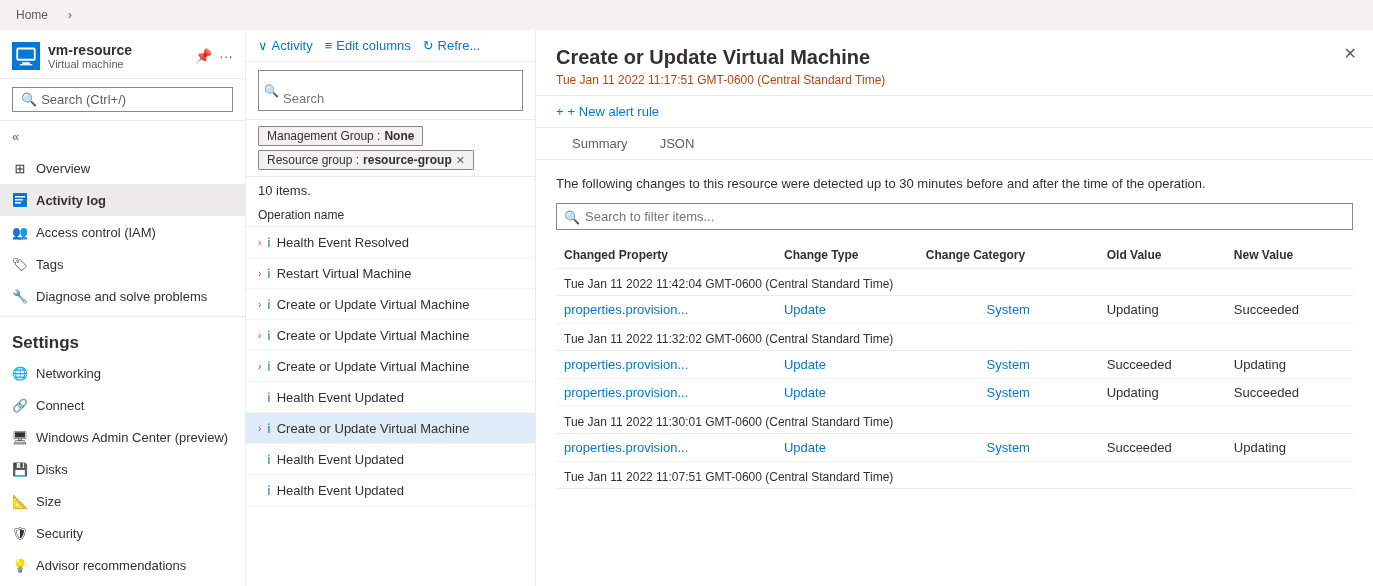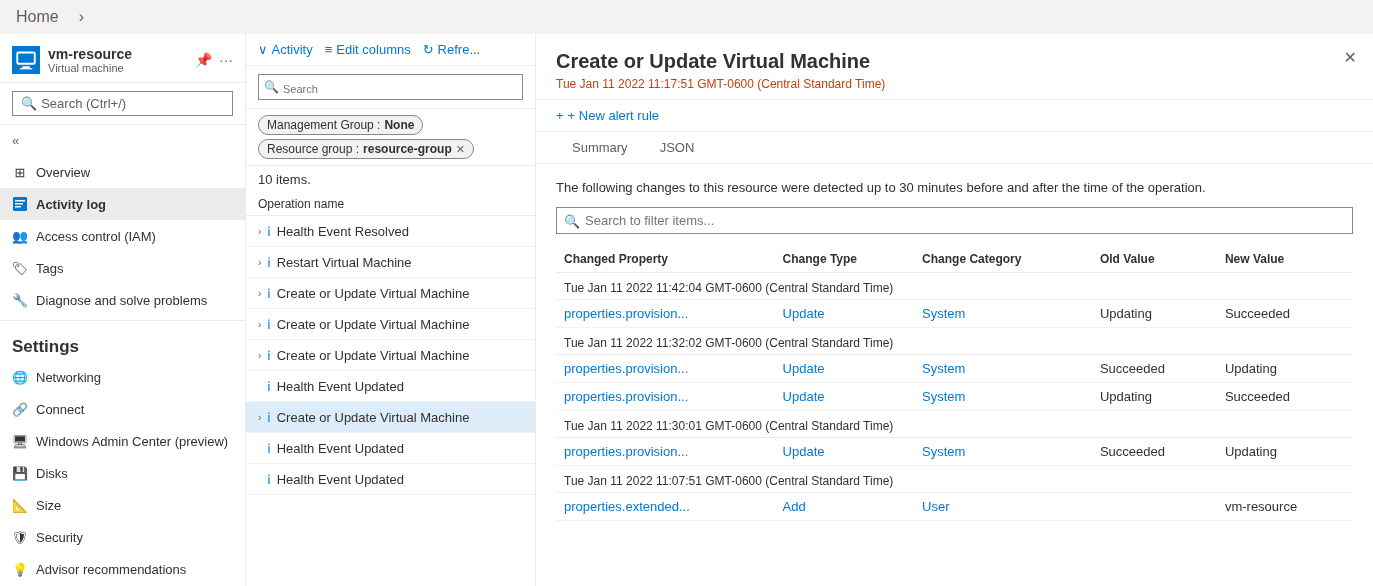--- a/index.html
+++ b/index.html
@@ -1,19 +1,19 @@
 <!DOCTYPE html>
 <html><head>
   <meta charset="utf-8">
   <style>
     * { box-sizing: border-box; margin: 0; padding: 0; }
     body { font-family: 'Segoe UI', Arial, sans-serif; font-size: 13px; color: #323130; background: #f3f2f1; display: flex; flex-direction: column; height: 586px; overflow: hidden; }
     
     
-    .breadcrumb { padding: 8px 16px; font-size: 16px; color: #605e5c; display: flex; align-items: center; gap: 20px; background: #f3f2f1; }
+    .breadcrumb { padding: 8px 16px; font-size: 12px; color: #605e5c; display: flex; align-items: center; gap: 20px; background: #f3f2f1; }
     .breadcrumb a { color: #605e5c; text-decoration: none; }
     
     .main-layout { display: flex; flex: 1; overflow: hidden; }
     
     
     .sidebar { width: 246px; background: #fff; border-right: 1px solid #edebe9; display: flex; flex-direction: column; overflow-y: auto; flex-shrink: 0; }
     
     .resource-header { padding: 12px 12px 8px 12px; display: flex; align-items: center; gap: 8px; border-bottom: 1px solid #edebe9; }
     .resource-icon { width: 28px; height: 28px; background: #0078d4; display: flex; align-items: center; justify-content: center; }
     .resource-icon svg { width: 20px; height: 20px; fill: white; }
@@ -35,26 +35,26 @@
     .nav-section-label { padding: 12px 12px 4px 12px; font-size: 17px; font-weight: 600; color: #323130; text-transform: none; }
     .nav-divider { border: none; border-top: 1px solid #edebe9; margin: 4px 0; }
     
     
     .middle-panel { width: 290px; background: #fff; border-right: 1px solid #edebe9; display: flex; flex-direction: column; overflow: hidden; flex-shrink: 0; }
     
     .activity-toolbar { padding: 8px 12px; display: flex; align-items: center; gap: 12px; border-bottom: 1px solid #edebe9; }
     .toolbar-btn { display: flex; align-items: center; gap: 4px; color: #0078d4; cursor: pointer; font-size: 13px; background: none; border: none; }
     
     .activity-search { padding: 8px 12px; border-bottom: 1px solid #edebe9; }
-    .activity-search input { width: 100%; border: 1px solid #8a8886; padding: 8px 8px 4px 24px; font-size: 11px; }
+    .activity-search input { width: 100%; border: 1px solid #8a8886; padding: 20px 8px 4px 24px; font-size: 13px; }
     .activity-search-wrap { position: relative; }
     .activity-search-wrap .search-icon-sm { position: absolute; left: 6px; top: 50%; transform: translateY(-50%); color: #605e5c; font-size: 12px; }
     
     .filter-tags { padding: 6px 12px; display: flex; flex-wrap: wrap; gap: 4px; border-bottom: 1px solid #edebe9; }
-    .filter-tag { background: #f3f2f1; border: 1px solid #8a8886; padding: 2px 8px; font-size: 12px; border-radius: 10px; display: flex; align-items: center; gap: 4px; }
+    .filter-tag { background: #f3f2f1; border: 1px solid #8a8886; padding: 2px 8px; font-size: 12px; border-radius: 1px; display: flex; align-items: center; gap: 4px; }
     .filter-tag strong { font-weight: 600; }
     .filter-tag .remove-tag { cursor: pointer; color: #605e5c; font-size: 11px; }
     
     .items-count { padding: 6px 12px; font-size: 13px; color: #323130; }
     .col-header { padding: 4px 12px 4px 12px; font-size: 12px; font-weight: 400; color: #323130; border-bottom: 1px solid #edebe9; }
     
     .activity-list { overflow-y: auto; flex: 1; }
     .activity-item { padding: 6px 12px; display: flex; align-items: center; gap: 6px; cursor: pointer; border-bottom: 1px solid #f3f2f1; font-size: 13px; }
     .activity-item.selected { background: #deecf9; }
     .activity-item .expand-btn { color: #605e5c; font-size: 10px; flex-shrink: 0; }
@@ -85,21 +85,21 @@
     .filter-search-wrap { position: relative; margin-bottom: 12px; }
     .filter-search-wrap input { width: 100%; border: 1px solid #8a8886; padding: 5px 8px 5px 28px; font-size: 13px; }
     .filter-search-wrap .search-icon-sm { position: absolute; left: 8px; top: 50%; transform: translateY(-50%); color: #605e5c; }
     
     .change-table { width: 100%; border-collapse: collapse; font-size: 13px; }
     .change-table th { text-align: left; padding: 6px 8px; font-weight: 600; color: #323130; border-bottom: 1px solid #edebe9; font-size: 12px; }
     .change-table td { padding: 6px 8px; border-bottom: 1px solid #f3f2f1; color: #323130; vertical-align: top; }
     .change-table .group-header td { font-size: 12px; color: #323130; padding: 8px 8px 4px 8px; font-weight: normal; border-bottom: 1px solid #edebe9; }
     .change-table .link-cell { color: #0078d4; cursor: pointer; }
     .change-table .update-cell { color: #0078d4; }
-    .change-table .system-cell { color: #0078d4; }
+    .change-table .system-cell { color: #0078d4; text-align: center; }
 
     
     ::-webkit-scrollbar { width: 6px; height: 6px; }
     ::-webkit-scrollbar-track { background: #f3f2f1; }
     ::-webkit-scrollbar-thumb { background: #c8c6c4; border-radius: 3px; }
   </style>
 </head>
 <body>
 
 <div class="breadcrumb">
@@ -370,24 +370,17 @@
             <tr>
       <td class="link-cell">properties.provision...</td>
       <td class="update-cell">Update</td>
       <td class="system-cell">System</td>
       <td>Succeeded</td>
       <td>Updating</td>
     </tr>
             <tr class="group-header">
               <td colspan="5">Tue Jan 11 2022 11:07:51 GMT-0600 (Central Standard Time)</td>
             </tr>
-            <tr>
-      <td class="link-cell">properties.extended...</td>
-      <td class="update-cell">Add</td>
-      <td class="system-cell">User</td>
-      <td></td>
-      <td>vm-resource</td>
-    </tr>
           </tbody>
       </table>
     </div>
   </div>
 </div>
 
 </body></html>

